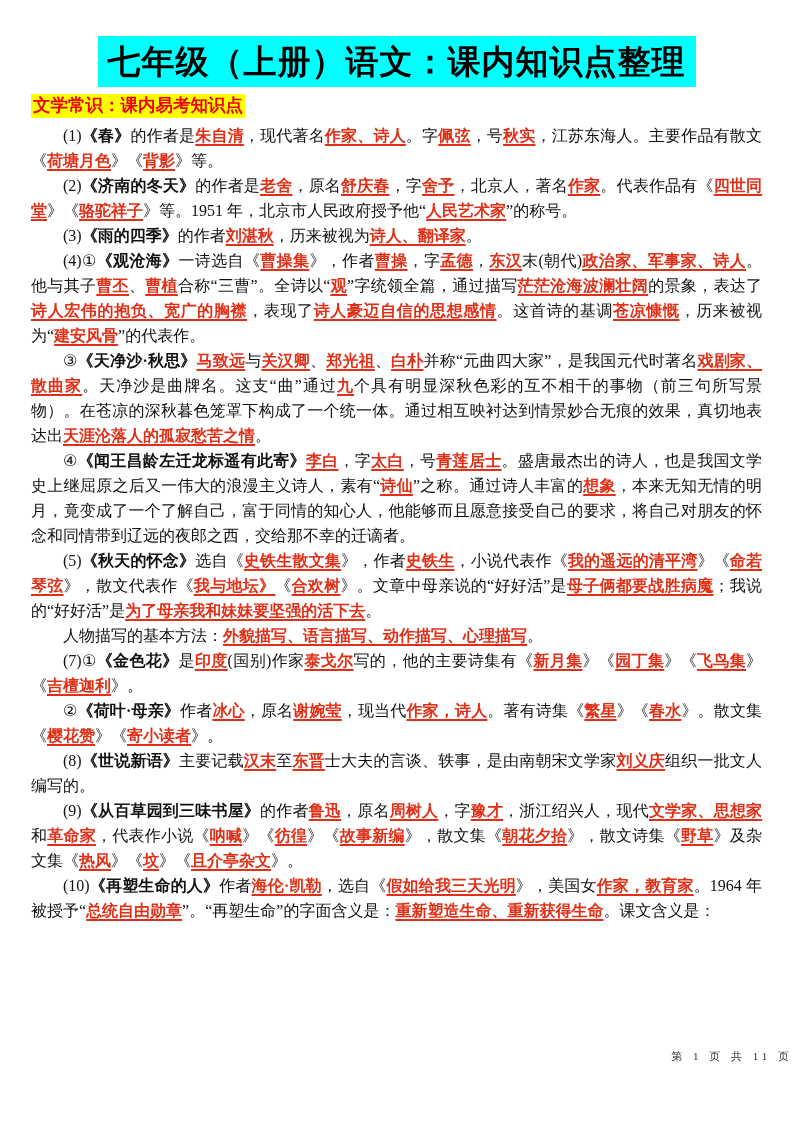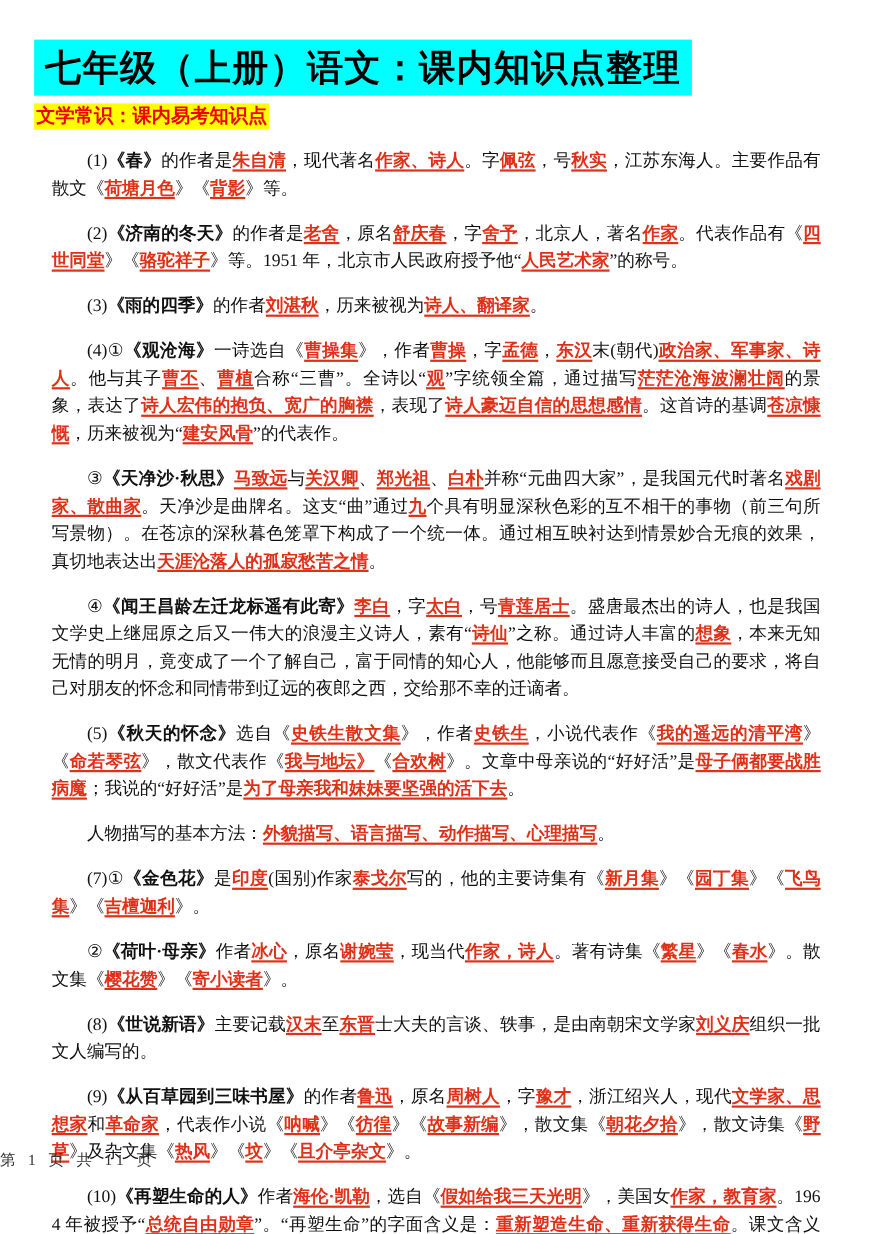--- a/index.html
+++ b/index.html
@@ -12,21 +12,21 @@
     position: relative;
     width: 793px;
     height: 1122px;
     margin: 0 auto;
     background: #ffffff;
     box-sizing: border-box;
     padding: 36px 31px 0 31px;
     overflow: hidden;
   }
   .title-row {
-    text-align: left;
+    text-align: center;
     margin: 0 0 7px 0;
   }
   .title {
     display: inline-block;
     margin: 0;
     background: var(--title-bg, #00ffff);
     color: #000000;
     font-family: "Liberation Sans", "DejaVu Sans", sans-serif;
     font-weight: 700;
     font-size: 33px;
@@ -41,21 +41,21 @@
     display: inline-block;
     background: var(--header-bg, #ffff00);
     color: var(--header-red, #f00000);
     font-family: "Liberation Sans", "DejaVu Sans", sans-serif;
     font-weight: 700;
     font-size: 17.5px;
     line-height: 1.35;
     padding: 0 2px;
   }
   .content p.para {
-    margin: 16px;
+    margin: 0;
     text-indent: 2em;
     text-align: justify;
     font-size: 16px;
     line-height: 25px;
     color: #111111;
     word-break: break-all;
   }
   .rn {  }
   .rb { font-weight: 700; }
   .rr {
@@ -63,22 +63,22 @@
     font-weight: 700;
     text-decoration: underline;
     text-decoration-thickness: 1.5px;
     text-underline-offset: 3px;
   }
   .footer {
     position: absolute;
     left: 0;
     right: 0;
     bottom: 58px;
-    text-align: left;
-    font-size: 14px;
+    text-align: right;
+    font-size: 11px;
     color: #333333;
     letter-spacing: 4px;
   }
 </style>
 </head>
 <body>
 
 <div class="doc">
   <div class="title-row">
     <h1 class="title">七年级（上册）语文：课内知识点整理</h1>

